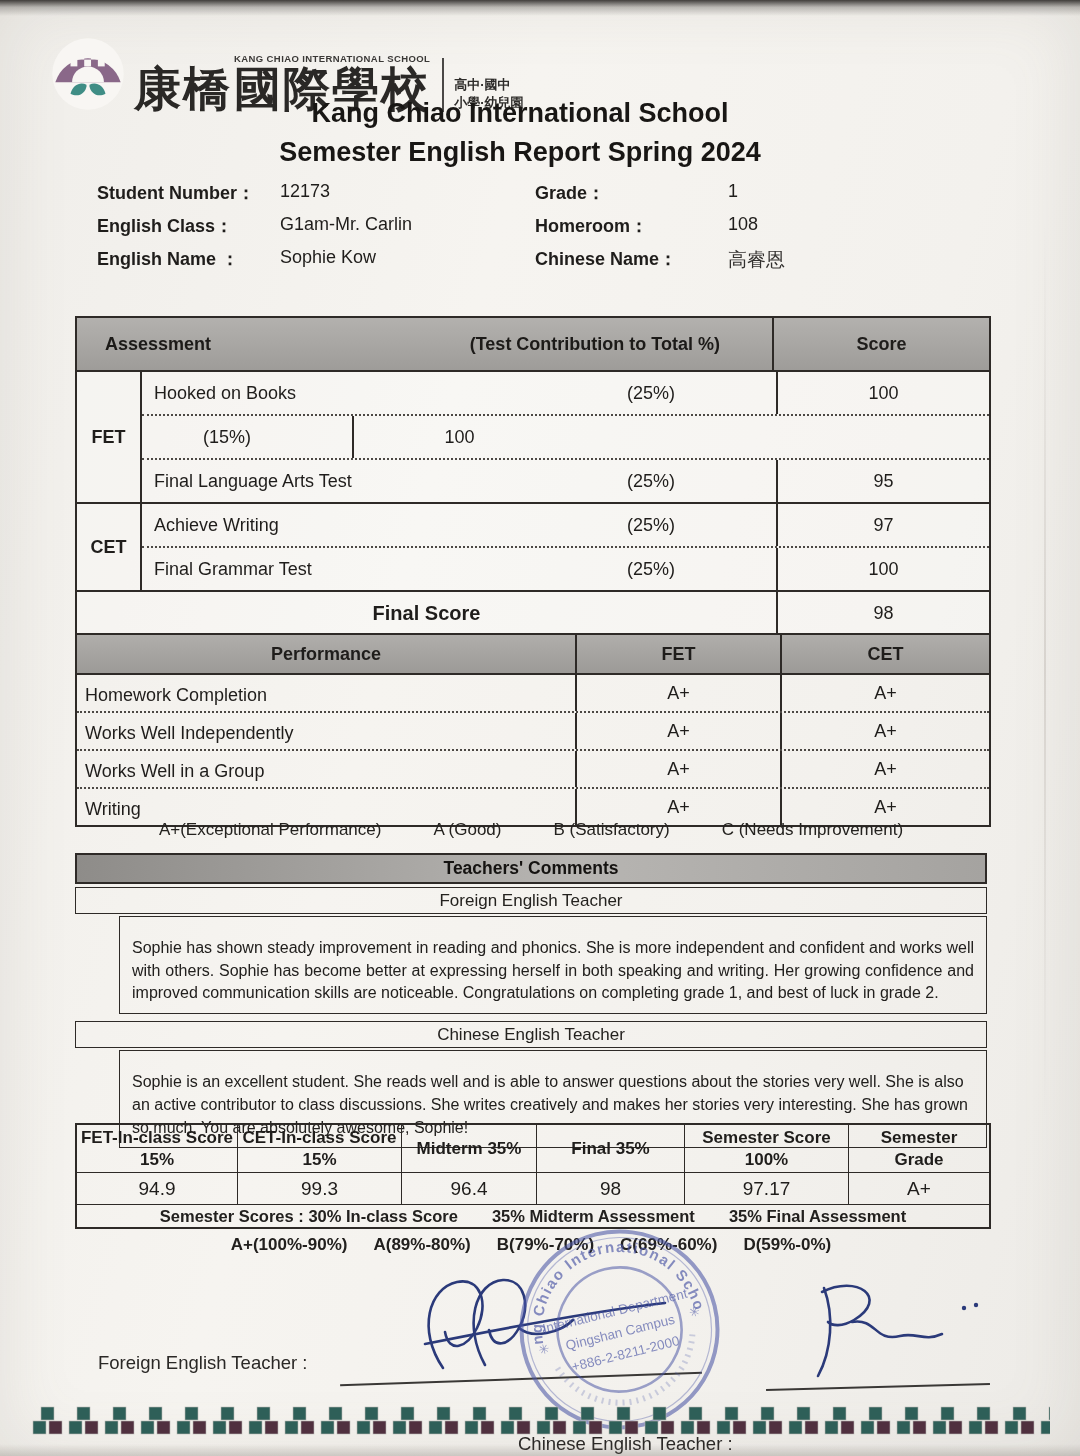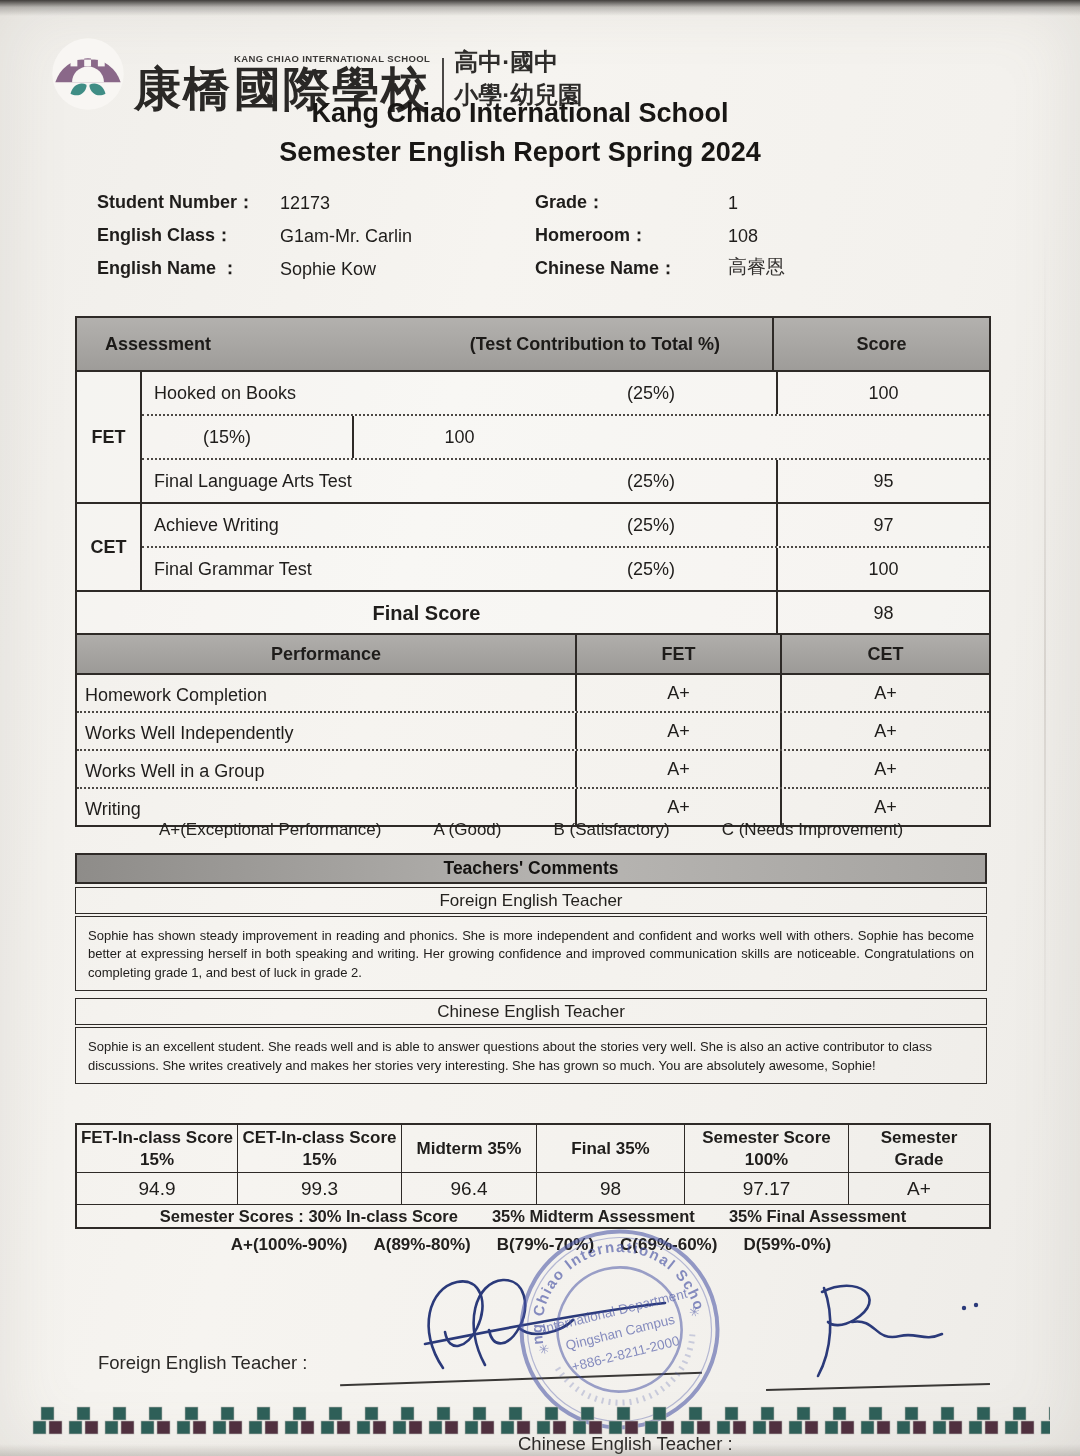--- a/index.html
+++ b/index.html
@@ -12,28 +12,28 @@
   #right-crease{position:absolute;top:230;right:34px;top:220px;height:900px;width:2px;
     background:linear-gradient(180deg,rgba(150,140,130,0),rgba(150,140,130,.25),rgba(150,140,130,0));}
 
   
   #brand{position:absolute;top:36px;left:50px;display:flex;align-items:flex-end;}
   #brand .zh-first{font-size:47px;font-weight:bold;color:#2a2826;letter-spacing:2px;line-height:1;}
   #brand .zh-stack{display:flex;flex-direction:column;margin-left:2px;}
   #brand .en-small{font-size:9.5px;font-weight:bold;color:#3a3836;letter-spacing:.4px;white-space:nowrap;margin-bottom:1px;}
   #brand .zh-rest{font-size:47px;font-weight:bold;color:#2a2826;letter-spacing:2px;line-height:1;}
   #brand .divider{width:2px;height:54px;background:#4a4846;margin:0 10px 0 12px;}
-  #brand .levels{display:flex;flex-direction:column;justify-content:center;font-size:24px;color:#2e2c2a;line-height:1.4;font-weight:bold;}
+  #brand .levels{display:flex;flex-direction:column;justify-content:center;font-size:13px;color:#2e2c2a;line-height:1.4;font-weight:bold;}
   #titles{position:absolute;top:98px;left:0;width:1040px;text-align:center;}
   #titles .t1{font-size:27px;font-weight:bold;color:#181614;}
   #titles .t2{font-size:27px;font-weight:bold;color:#181614;margin-top:8px;}
 
   
   #student{position:absolute;top:181px;left:97px;width:900px;}
-  .srow{display:flex;height:33px;align-items:flex-end;}
+  .srow{display:flex;height:33px;align-items:flex-start;}
   .slabel{font-weight:bold;font-size:18px;}
   .sval{font-size:18px;}
   .c-l1{width:183px;} .c-v1{width:255px;} .c-l2{width:193px;} .c-v2{flex:1;}
   .handwriting{font-family:"DejaVu Serif", serif;font-size:19px;color:#33312f;}
 
   
   #assess{position:absolute;top:316px;left:75px;width:912px;border:2px solid #2e2a27;background:rgba(255,255,255,.25);}
   .a-head{display:flex;height:52px;background:linear-gradient(180deg,#b3b1ae,#9e9c99);border-bottom:2px solid #2e2a27;}
   .a-head-left{width:695px;display:flex;align-items:center;justify-content:space-between;padding:0 52px 0 28px;box-sizing:border-box;}
   .a-head-left span{font-weight:bold;font-size:18px;color:#1c1a18;}
@@ -63,21 +63,21 @@
   .pc3{flex:1;border-left:2px solid #2e2a27;box-sizing:border-box;}
   .plabel{display:flex;align-items:flex-end;padding:0 0 5px 8px;font-size:18px;}
   .pgrade{display:flex;align-items:center;justify-content:center;font-size:18px;}
   #perf-legend{position:absolute;top:820px;left:75px;width:912px;display:flex;justify-content:center;column-gap:52px;font-size:17px;color:#24221f;}
 
   
   #comments{position:absolute;top:853px;left:75px;width:912px;}
   .cm-title{height:27px;border:2px solid #2e2a27;background:linear-gradient(90deg,#8e8c89,#b7b5b2 55%,#a5a3a0);
     display:flex;align-items:center;justify-content:center;font-weight:bold;font-size:17.5px;color:#151311;margin-bottom:3px;}
   .cm-sub{height:25px;border:1.5px solid #2e2a27;display:flex;align-items:center;justify-content:center;font-size:17px;color:#24221f;}
-  .cm-text{border:1.5px solid #2e2a27;margin-top:2px;padding:10px 12px 8px 12px;font-size:13px;line-height:1.42;color:#22201e;}
+  .cm-text{border:1.5px solid #2e2a27;margin-top:2px;padding:20px 12px 8px 12px;font-size:16px;line-height:1.42;color:#22201e;margin-left:44px;}
   .cm-text.justified{text-align:justify;}
   .cm-gap{height:7px;}
 
   
   #summary{position:absolute;top:1123px;left:75px;width:912px;border:2px solid #2e2a27;}
   .sum-grid{display:flex;}
   .sum-cell{box-sizing:border-box;display:flex;flex-direction:column;align-items:center;justify-content:center;height:48px;border-bottom:1.5px solid #2e2a27;}
   .sum-cell + .sum-cell{border-left:1.5px solid #2e2a27;}
   .sum-cell span{font-weight:bold;font-size:17px;line-height:1.25;}
   .sum-val{height:32px;display:flex;align-items:center;justify-content:center;font-size:19px;border-bottom:1.5px solid #2e2a27;box-sizing:border-box;}

